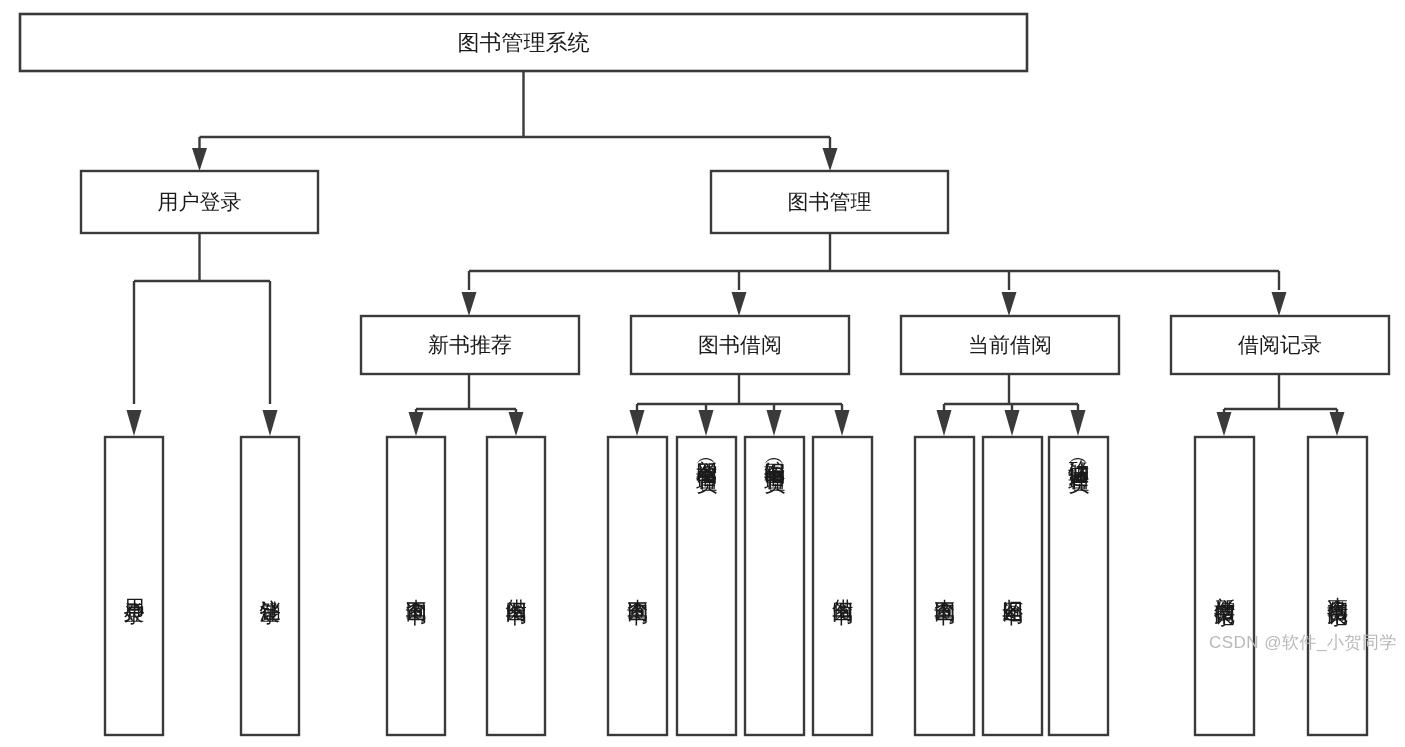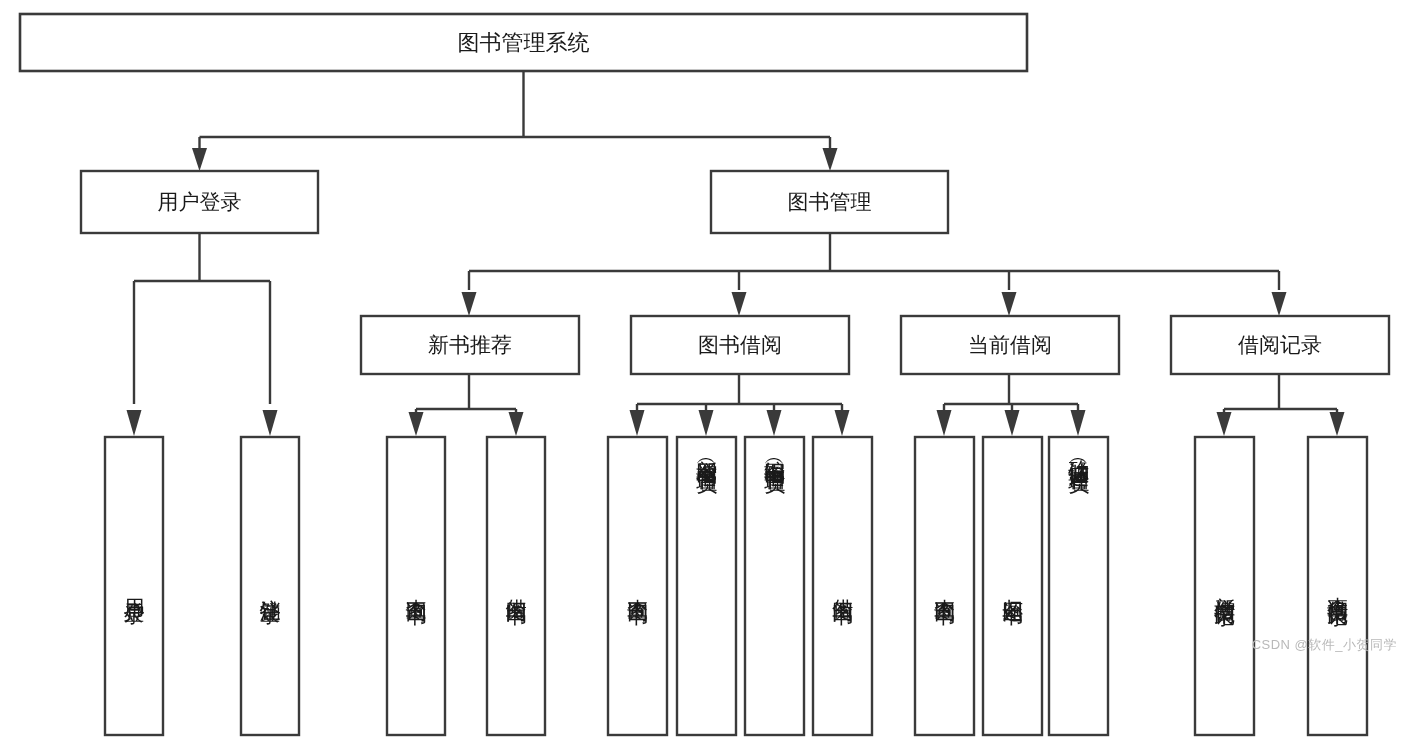--- a/index.html
+++ b/index.html
@@ -72,21 +72,21 @@
     color: #1a1a1a;
     letter-spacing: 2px;
     white-space: nowrap;
     text-align: center;
   }
   .watermark {
     position: absolute;
     right: 8px;
     bottom: 6px;
     font-family: "Liberation Sans", "DejaVu Sans", sans-serif;
-    font-size: 13px;
+    font-size: 17px;
     color: #b9b9b9;
     white-space: nowrap;
     letter-spacing: 0.5px;
   }
 </style>
 </head>
 <body>
 
 <div id="diagram-root">
 

